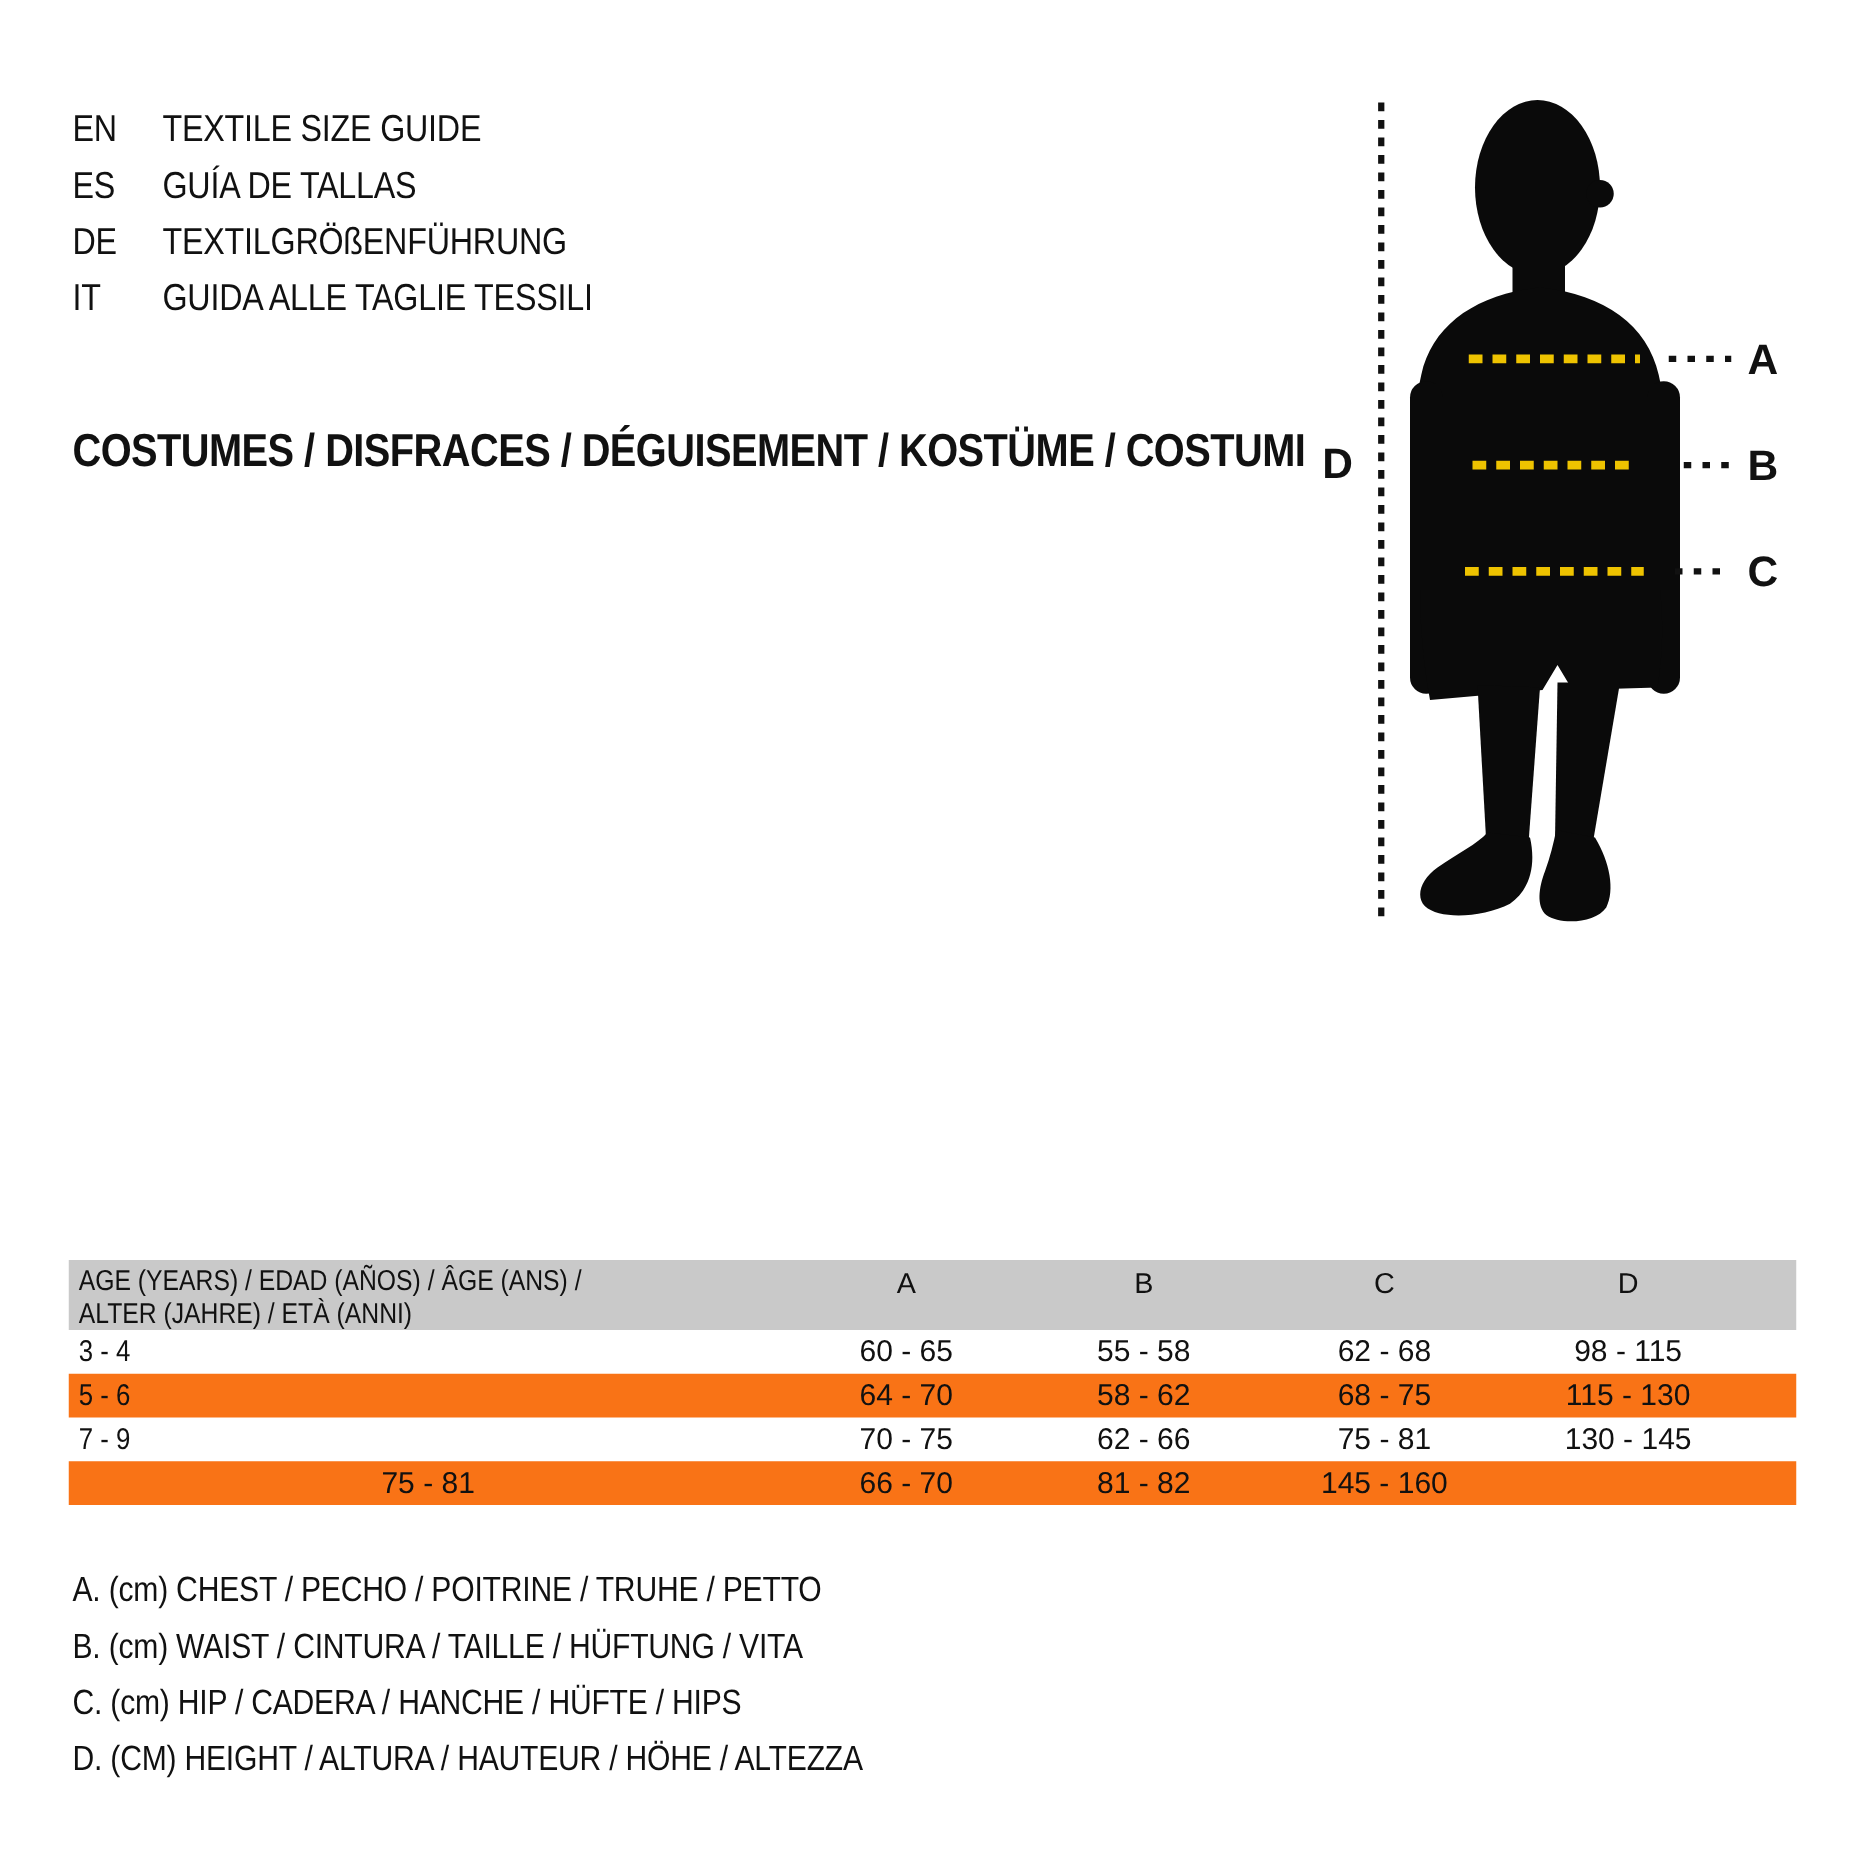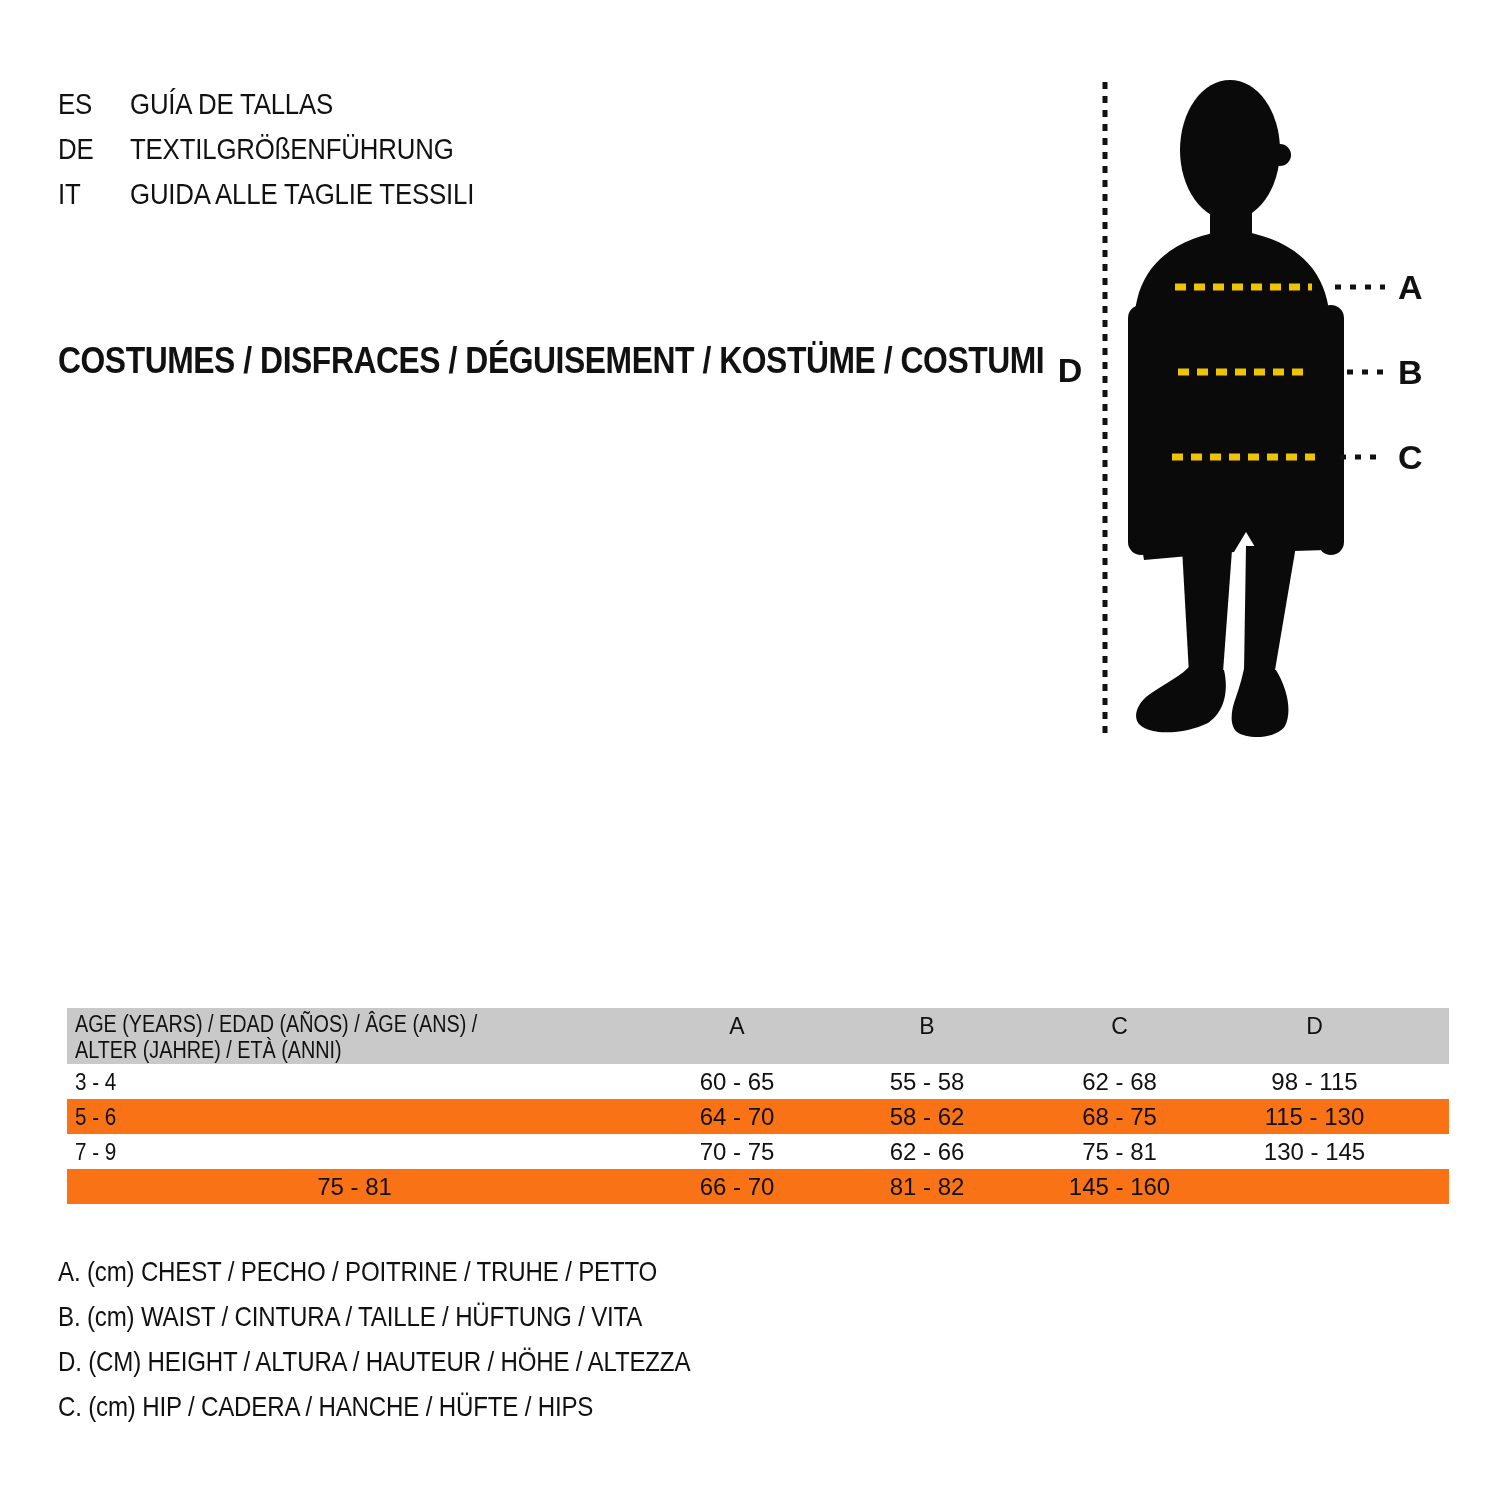--- a/index.html
+++ b/index.html
@@ -19,21 +19,21 @@
   }
 
   
   #figure-svg{position:absolute;left:1040px;top:60px;}
   .fig-label{font-family:"Liberation Sans","DejaVu Sans",sans-serif;font-size:34px;font-weight:bold;fill:#111111;}
 
   
   #children-heading{position:absolute;left:58px;top:946px;font-size:30px;letter-spacing:-0.2px;}
 
   
-  #size-table{position:absolute;left:55px;top:1008px;width:1382px;margin-left:12px;}
+  #size-table{position:absolute;left:55px;top:1008px;width:1382px;}
   .t-header{
     display:grid;grid-template-columns:575px 190px 190px 195px 195px 1fr;
     background:#c9c9c9;height:56px;align-items:start;font-size:23px;
   }
   .t-header .age-h{padding:3px 0 0 8px;line-height:26px;}
   .t-header .col-h{text-align:center;padding-top:5px;}
   .t-row{
     display:grid;grid-template-columns:575px 190px 190px 195px 195px 1fr;
     height:35px;align-items:center;font-size:24px;
   }
@@ -44,20 +44,24 @@
   
   #legend{position:absolute;left:58px;top:1249px;}
   .legend-row{height:45px;display:flex;align-items:center;font-size:28px;letter-spacing:-0.2px;}
 </style>
 </head>
 <body>
 
 <div id="page">
 
   <div id="lang-block">
+    <div class="lang-row">
+      <span class="lang-code narrow">EN</span>
+      <span class="narrow">TEXTILE SIZE GUIDE</span>
+    </div>
     <div class="lang-row">
       <span class="lang-code narrow">ES</span>
       <span class="narrow">GUÍA DE TALLAS</span>
     </div>
     <div class="lang-row">
       <span class="lang-code narrow">DE</span>
       <span class="narrow">TEXTILGRÖßENFÜHRUNG</span>
     </div>
     <div class="lang-row">
       <span class="lang-code narrow">IT</span>
@@ -149,20 +153,20 @@
   </div>
 
   <div id="legend">
     <div class="legend-row">
         <span class="narrow">A. (cm) CHEST / PECHO / POITRINE / TRUHE / PETTO</span>
       </div>
     <div class="legend-row">
         <span class="narrow">B. (cm) WAIST / CINTURA / TAILLE / HÜFTUNG / VITA</span>
       </div>
     <div class="legend-row">
-        <span class="narrow">D. (CM) HEIGHT / ALTURA / HAUTEUR / HÖHE / ALTEZZA</span>
+        <span class="narrow">C. (cm) HIP / CADERA / HANCHE / HÜFTE / HIPS</span>
       </div>
     <div class="legend-row">
-        <span class="narrow">C. (cm) HIP / CADERA / HANCHE / HÜFTE / HIPS</span>
+        <span class="narrow">D. (CM) HEIGHT / ALTURA / HAUTEUR / HÖHE / ALTEZZA</span>
       </div>
   </div>
 
 </div>
 
 </body></html>

